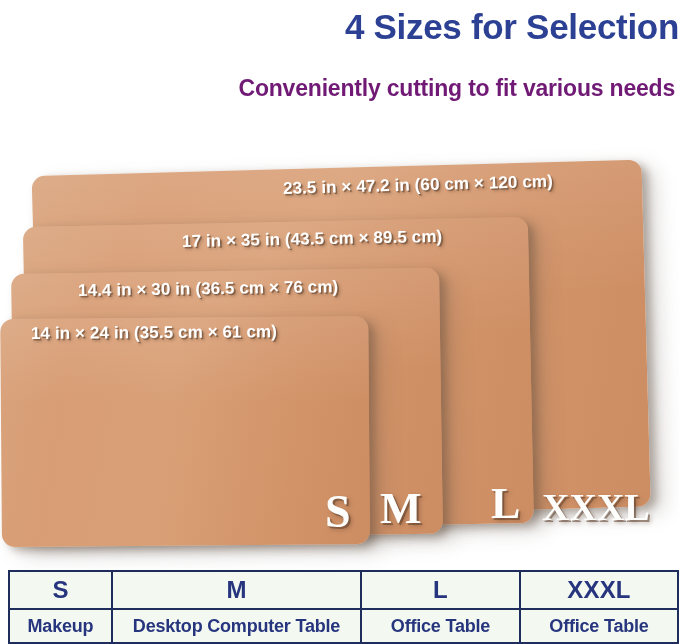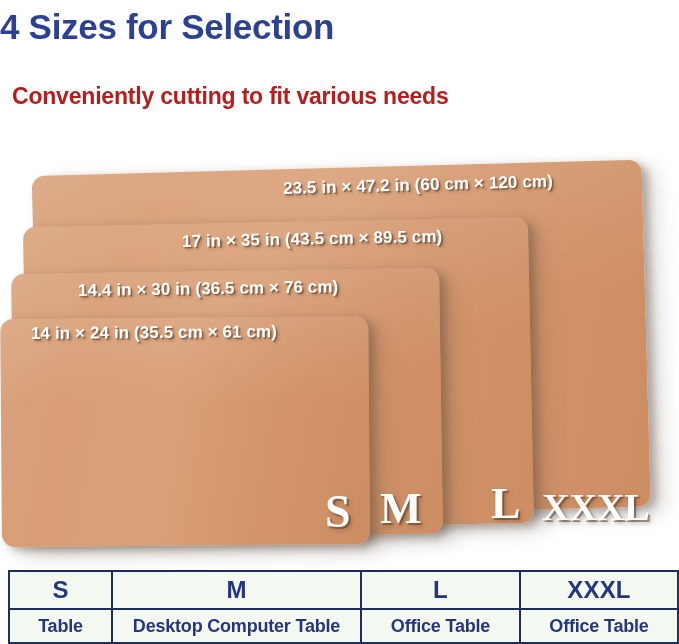--- a/index.html
+++ b/index.html
@@ -15,39 +15,39 @@
     font-family: "Liberation Sans", sans-serif;
     -webkit-font-smoothing: antialiased;
   }
 
   
   #title-block {
     position: absolute;
     top: 0;
     left: 0;
     width: 679px;
-    text-align: left;
+    text-align: right;
   }
   #main-title {
     margin: 0;
     padding-top: 6px;
     font-size: 35px;
     font-weight: bold;
     letter-spacing: -0.3px;
     color: #2d4194;
     line-height: 1.18;
     font-family: "Liberation Sans", sans-serif;
   }
   #subtitle {
-    margin: 12px;
+    margin: 4px;
     padding-top: 24px;
     font-size: 23px;
     font-weight: bold;
     letter-spacing: -0.2px;
-    color: #b91c1c;
+    color: #701a75;
     line-height: 1.2;
     font-family: "Liberation Sans", sans-serif;
   }
 
   
   #mat-stack {
     position: absolute;
     left: 0;
     top: 0;
     width: 679px;
@@ -249,19 +249,19 @@
 
 <table id="size-table">
   <tbody>
     <tr class="size-row">
       <td class="col-s">S</td>
       <td class="col-m">M</td>
       <td class="col-l">L</td>
       <td class="col-xxxl">XXXL</td>
     </tr>
     <tr class="use-row">
-      <td class="col-s">Table</td>
+      <td class="col-s">Makeup</td>
       <td class="col-m">Desktop Computer Table</td>
       <td class="col-l">Office Table</td>
       <td class="col-xxxl">Office Table</td>
     </tr>
   </tbody>
 </table>
 
 </body></html>

